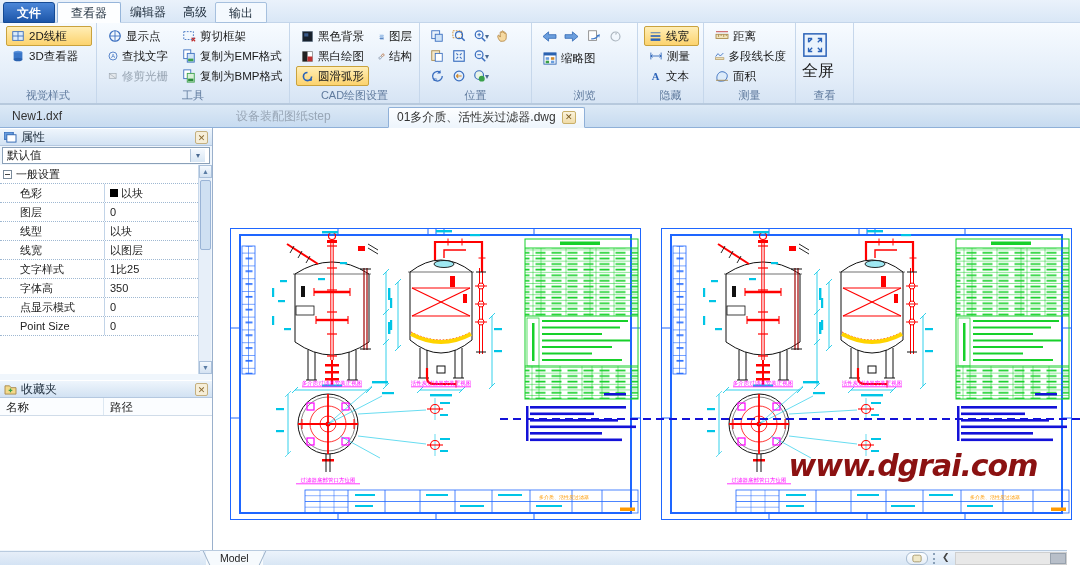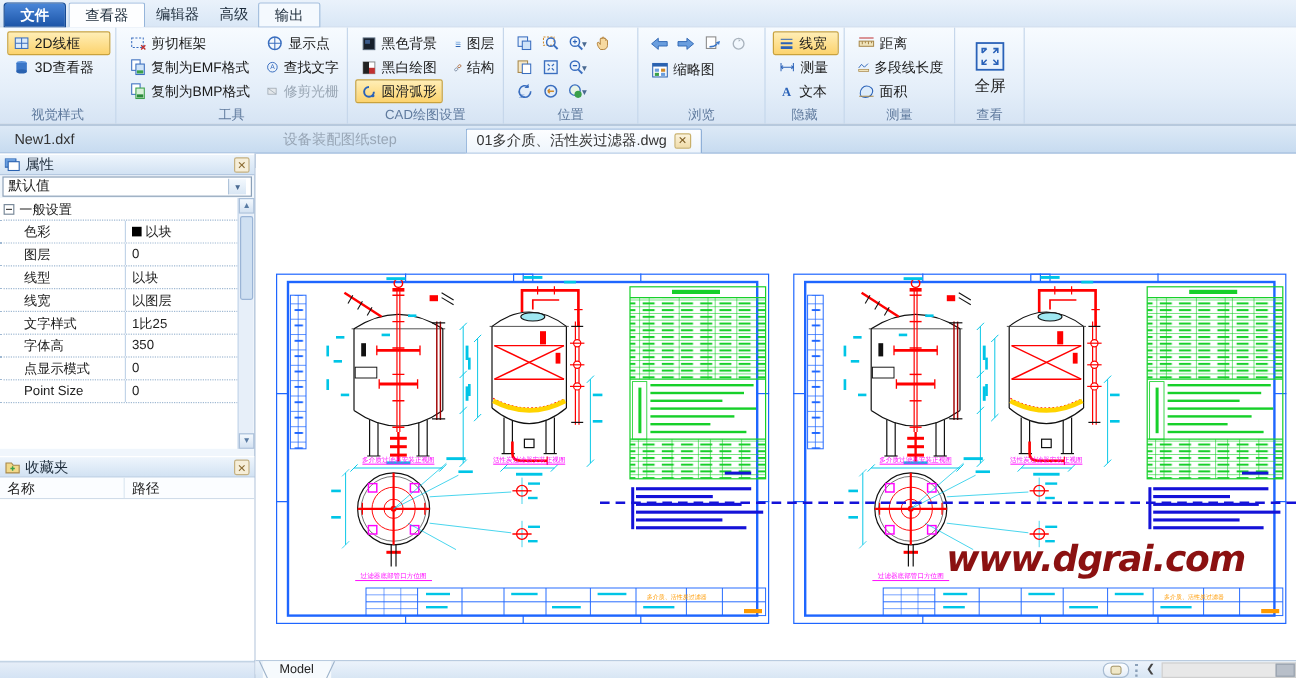--- a/index.html
+++ b/index.html
@@ -30,22 +30,22 @@
           font-size:11.5px; color:#1a1a1a; border:1px solid transparent; border-radius:2px;
           white-space:nowrap; cursor:default; }
   .sbtn.on { background:linear-gradient(#ffeeb6,#fcd36e); border-color:#c9a23d;text-align:center; }
   .sbtn.dis { color:#9aa7b5; }
   .ibtn { width:22px; height:20px; display:flex; align-items:center; justify-content:center;
           border-radius:2px; cursor:default; }
   .drop { font-size:8px; color:#4a6a92; margin-left:-2px; }
   .icn { display:inline-block; }
 
   
-  .bigbtn { width:46px; height:62px; display:flex; flex-direction:column; align-items:center;
-            justify-content:center; gap:3px; font-size:13px; color:#1a1a1a; }
+  .bigbtn { width:46px; height:62px; display:flex; flex-direction:column; 
+            justify-content:center; gap:3px; font-size:16px; color:#1a1a1a; }
 
   
   #docbar { position:absolute; top:105px; left:0; width:1080px; height:23px;
             background:linear-gradient(#dce9f6,#c7dbf0); border-bottom:1px solid #8fb0d8; }
   .dtab { position:absolute; top:2px; height:21px; line-height:19px; font-size:12px; padding:0 8px;
           color:#333; cursor:default; }
   .dtab.faint { color:#98a6b6; }
   .dtab.on { background:linear-gradient(#fdfeff,#eef5fc); border:1px solid #8fb0d8;
              border-bottom:1px solid #eef5fc; border-radius:2px 2px 0 0;
              display:flex; align-items:center; gap:6px; }
@@ -91,21 +91,21 @@
   #favcols .c1 { width:104px; padding:2px 0 0 6px; border-right:1px solid #dde8f2; }
   #favcols .c2 { flex:1; padding:2px 0 0 6px; }
   #favbody { position:absolute; top:288px; left:0; width:212px; height:134px; background:#fff; }
   #sbfoot { position:absolute; bottom:0; left:0; width:212px; height:14px;
             background:linear-gradient(#e6eef8,#d4e3f4); border-top:1px solid #b9cbdf; }
 
   
   #canvas { position:absolute; top:140px; left:213px; width:867px; height:422px; background:#fff; }
 
   
-  #statusbar { position:absolute; left:213px; bottom:0; width:867px; height:15px;
+  #statusbar { position:absolute; left:200px; bottom:0; width:867px; height:15px;
                background:linear-gradient(#ecf3fb,#d8e6f4); border-top:1px solid #b9cbdf;text-decoration:underline; }
   #modeltab { position:absolute; left:6px; top:0; height:14px; padding:0 14px; font-size:10.5px;
               color:#222; line-height:14px; background:#f6fafd; }
   #modeltab i.l, #modeltab i.r { position:absolute; top:0; height:14px; width:1px; background:#9ab0c8; }
   #modeltab i.l { left:0; transform:skewX(25deg); }
   #modeltab i.r { right:0; transform:skewX(-25deg); }
   #stbtn { position:absolute; left:706px; top:1px; width:22px; height:13px; border:1px solid #a8bcd2;
            border-radius:6px; background:linear-gradient(#fdfeff,#e4edf7); display:flex;
            align-items:center; justify-content:center; }
   #stdots { position:absolute; left:733px; top:2px; width:3px; height:11px;
@@ -145,20 +145,43 @@
             <ellipse cx="8" cy="12" rx="5" ry="2" fill="#2a62b0"></ellipse>
           </svg>
         <span>3D查看器</span>
       </div>
     </div>
     <div class="rglabel">视觉样式</div>
   </div>
 
   <div class="rgroup" style="width:193px">
     <div class="rcols">
+      <div class="rcol" style="width:70px">
+        <div class="sbtn">
+          <svg class="icn" width="14" height="14" viewBox="0 0 16 16">
+              <circle cx="8" cy="8" r="6" fill="none" stroke="#3a6ebf" stroke-width="1.4"></circle>
+              <path d="M8 2v12M2 8h12" stroke="#3a6ebf"></path>
+            </svg>
+          <span>显示点</span>
+        </div>
+        <div class="sbtn">
+          <svg class="icn" width="14" height="14" viewBox="0 0 16 16">
+              <circle cx="8" cy="8" r="6.4" fill="none" stroke="#3a6ebf" stroke-width="1.3"></circle>
+              <text x="8" y="11" font-size="9" text-anchor="middle" fill="#3a6ebf" font-family="Liberation Sans">A</text>
+            </svg>
+          <span>查找文字</span>
+        </div>
+        <div class="sbtn dis">
+          <svg class="icn" width="14" height="14" viewBox="0 0 16 16">
+              <rect x="2" y="4" width="11" height="8" fill="#e4e8ec" stroke="#9aa4ae"></rect>
+              <path d="M2 4l11 8" stroke="#9aa4ae"></path>
+            </svg>
+          <span>修剪光栅</span>
+        </div>
+      </div>
       <div class="rcol" style="width:118px">
         <div class="sbtn">
           <svg class="icn" width="14" height="14" viewBox="0 0 16 16">
               <rect x="2" y="3" width="11" height="9" fill="none" stroke="#3a6ebf" stroke-dasharray="2,1.5"></rect>
               <path d="M11 10l4 4M15 10l-4 4" stroke="#c03030" stroke-width="1.3"></path>
             </svg>
           <span>剪切框架</span>
         </div>
         <div class="sbtn">
           <svg class="icn" width="14" height="14" viewBox="0 0 16 16">
@@ -168,43 +191,20 @@
             </svg>
           <span>复制为EMF格式</span>
         </div>
         <div class="sbtn">
           <svg class="icn" width="14" height="14" viewBox="0 0 16 16">
               <rect x="2" y="1" width="8" height="10" fill="#fff" stroke="#3a6ebf"></rect>
               <rect x="6" y="5" width="8" height="10" fill="#d8f0d8" stroke="#3aa04a"></rect>
               <rect x="7" y="11" width="6" height="3" fill="#2a8a3a"></rect>
             </svg>
           <span>复制为BMP格式</span>
-        </div>
-      </div>
-      <div class="rcol" style="width:70px">
-        <div class="sbtn">
-          <svg class="icn" width="14" height="14" viewBox="0 0 16 16">
-              <circle cx="8" cy="8" r="6" fill="none" stroke="#3a6ebf" stroke-width="1.4"></circle>
-              <path d="M8 2v12M2 8h12" stroke="#3a6ebf"></path>
-            </svg>
-          <span>显示点</span>
-        </div>
-        <div class="sbtn">
-          <svg class="icn" width="14" height="14" viewBox="0 0 16 16">
-              <circle cx="8" cy="8" r="6.4" fill="none" stroke="#3a6ebf" stroke-width="1.3"></circle>
-              <text x="8" y="11" font-size="9" text-anchor="middle" fill="#3a6ebf" font-family="Liberation Sans">A</text>
-            </svg>
-          <span>查找文字</span>
-        </div>
-        <div class="sbtn dis">
-          <svg class="icn" width="14" height="14" viewBox="0 0 16 16">
-              <rect x="2" y="4" width="11" height="8" fill="#e4e8ec" stroke="#9aa4ae"></rect>
-              <path d="M2 4l11 8" stroke="#9aa4ae"></path>
-            </svg>
-          <span>修剪光栅</span>
         </div>
       </div>
     </div>
     <div class="rglabel">工具</div>
   </div>
 
   <div class="rgroup" style="width:130px">
     <div class="rcols">
       <div class="rcol" style="width:76px">
         <div class="sbtn">

